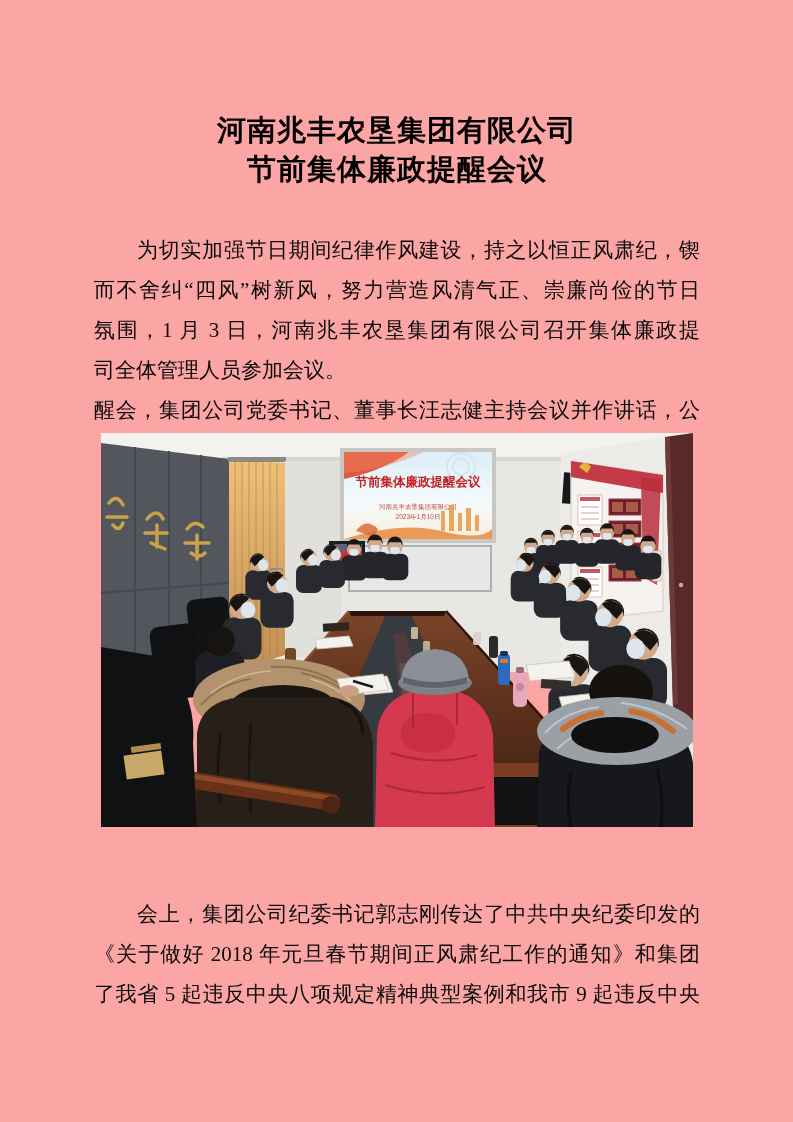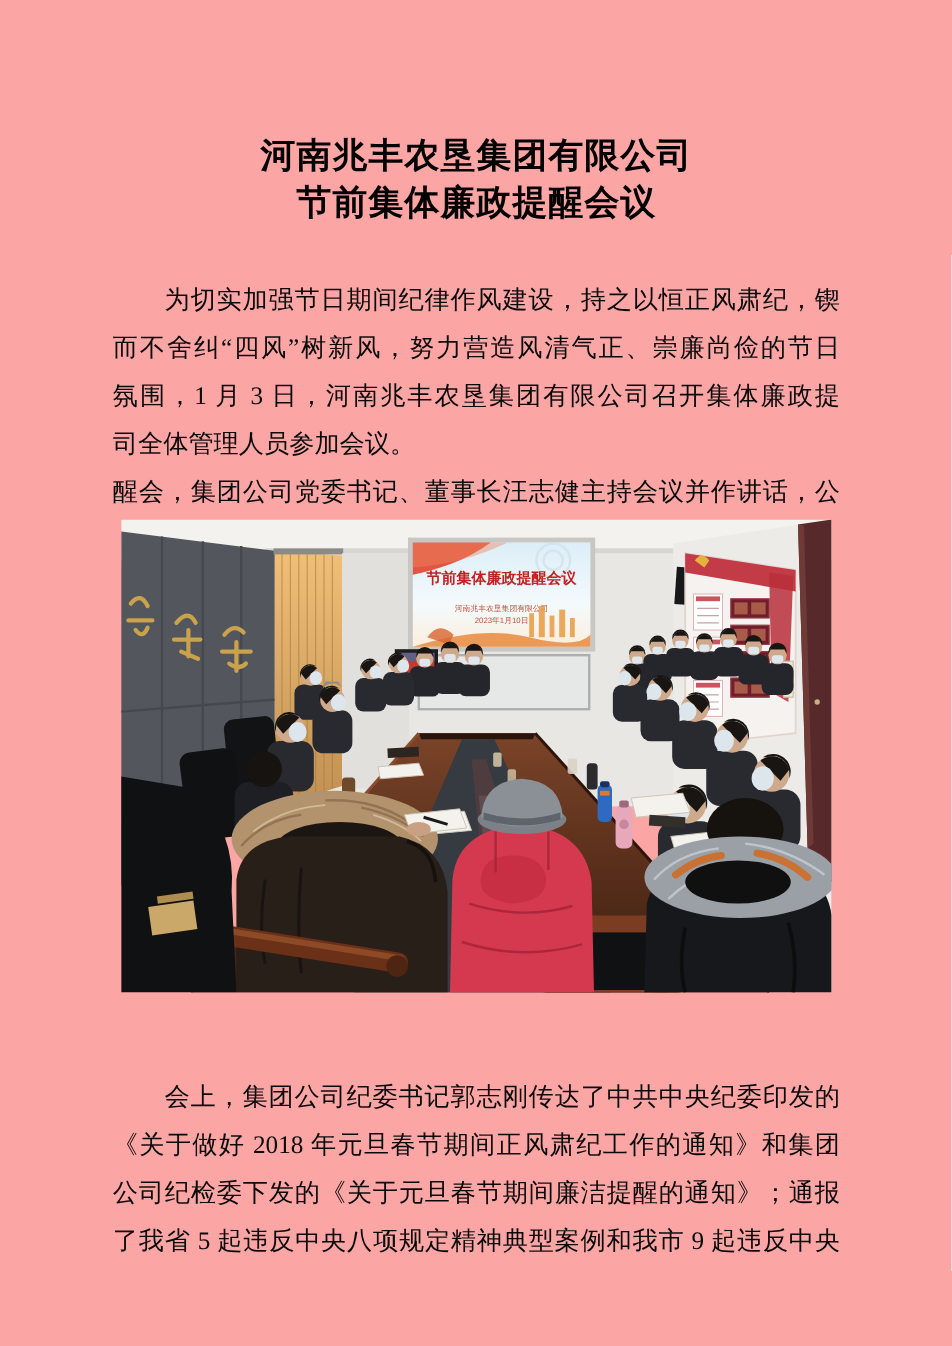--- a/index.html
+++ b/index.html
@@ -347,17 +347,16 @@
       </g>
       <path d="M0,214 L60,224 Q96,260 92,310 L96,394 L0,394 Z" fill="#101113"></path>
       <rect x="24" y="320" width="38" height="24" fill="#c9a86a" transform="rotate(-8 43 332)"></rect>
       <rect x="30" y="312" width="30" height="6" fill="#b08c4e" transform="rotate(-8 45 315)"></rect>
     </svg>
   </div>
 
   <div class="para p2">
     <div class="bline indent">会上，集团公司纪委书记郭志刚传达了中共中央纪委印发的</div>
     <div class="bline">《关于做好 2018 年元旦春节期间正风肃纪工作的通知》和集团</div>
-    <div class="bline">公司纪检委下发的《关于元旦春节期间廉洁提醒的通知》；通报</div>
     <div class="bline">了我省 5 起违反中央八项规定精神典型案例和我市 9 起违反中央</div>
   </div>
 
 </div>
 
 </body></html>

